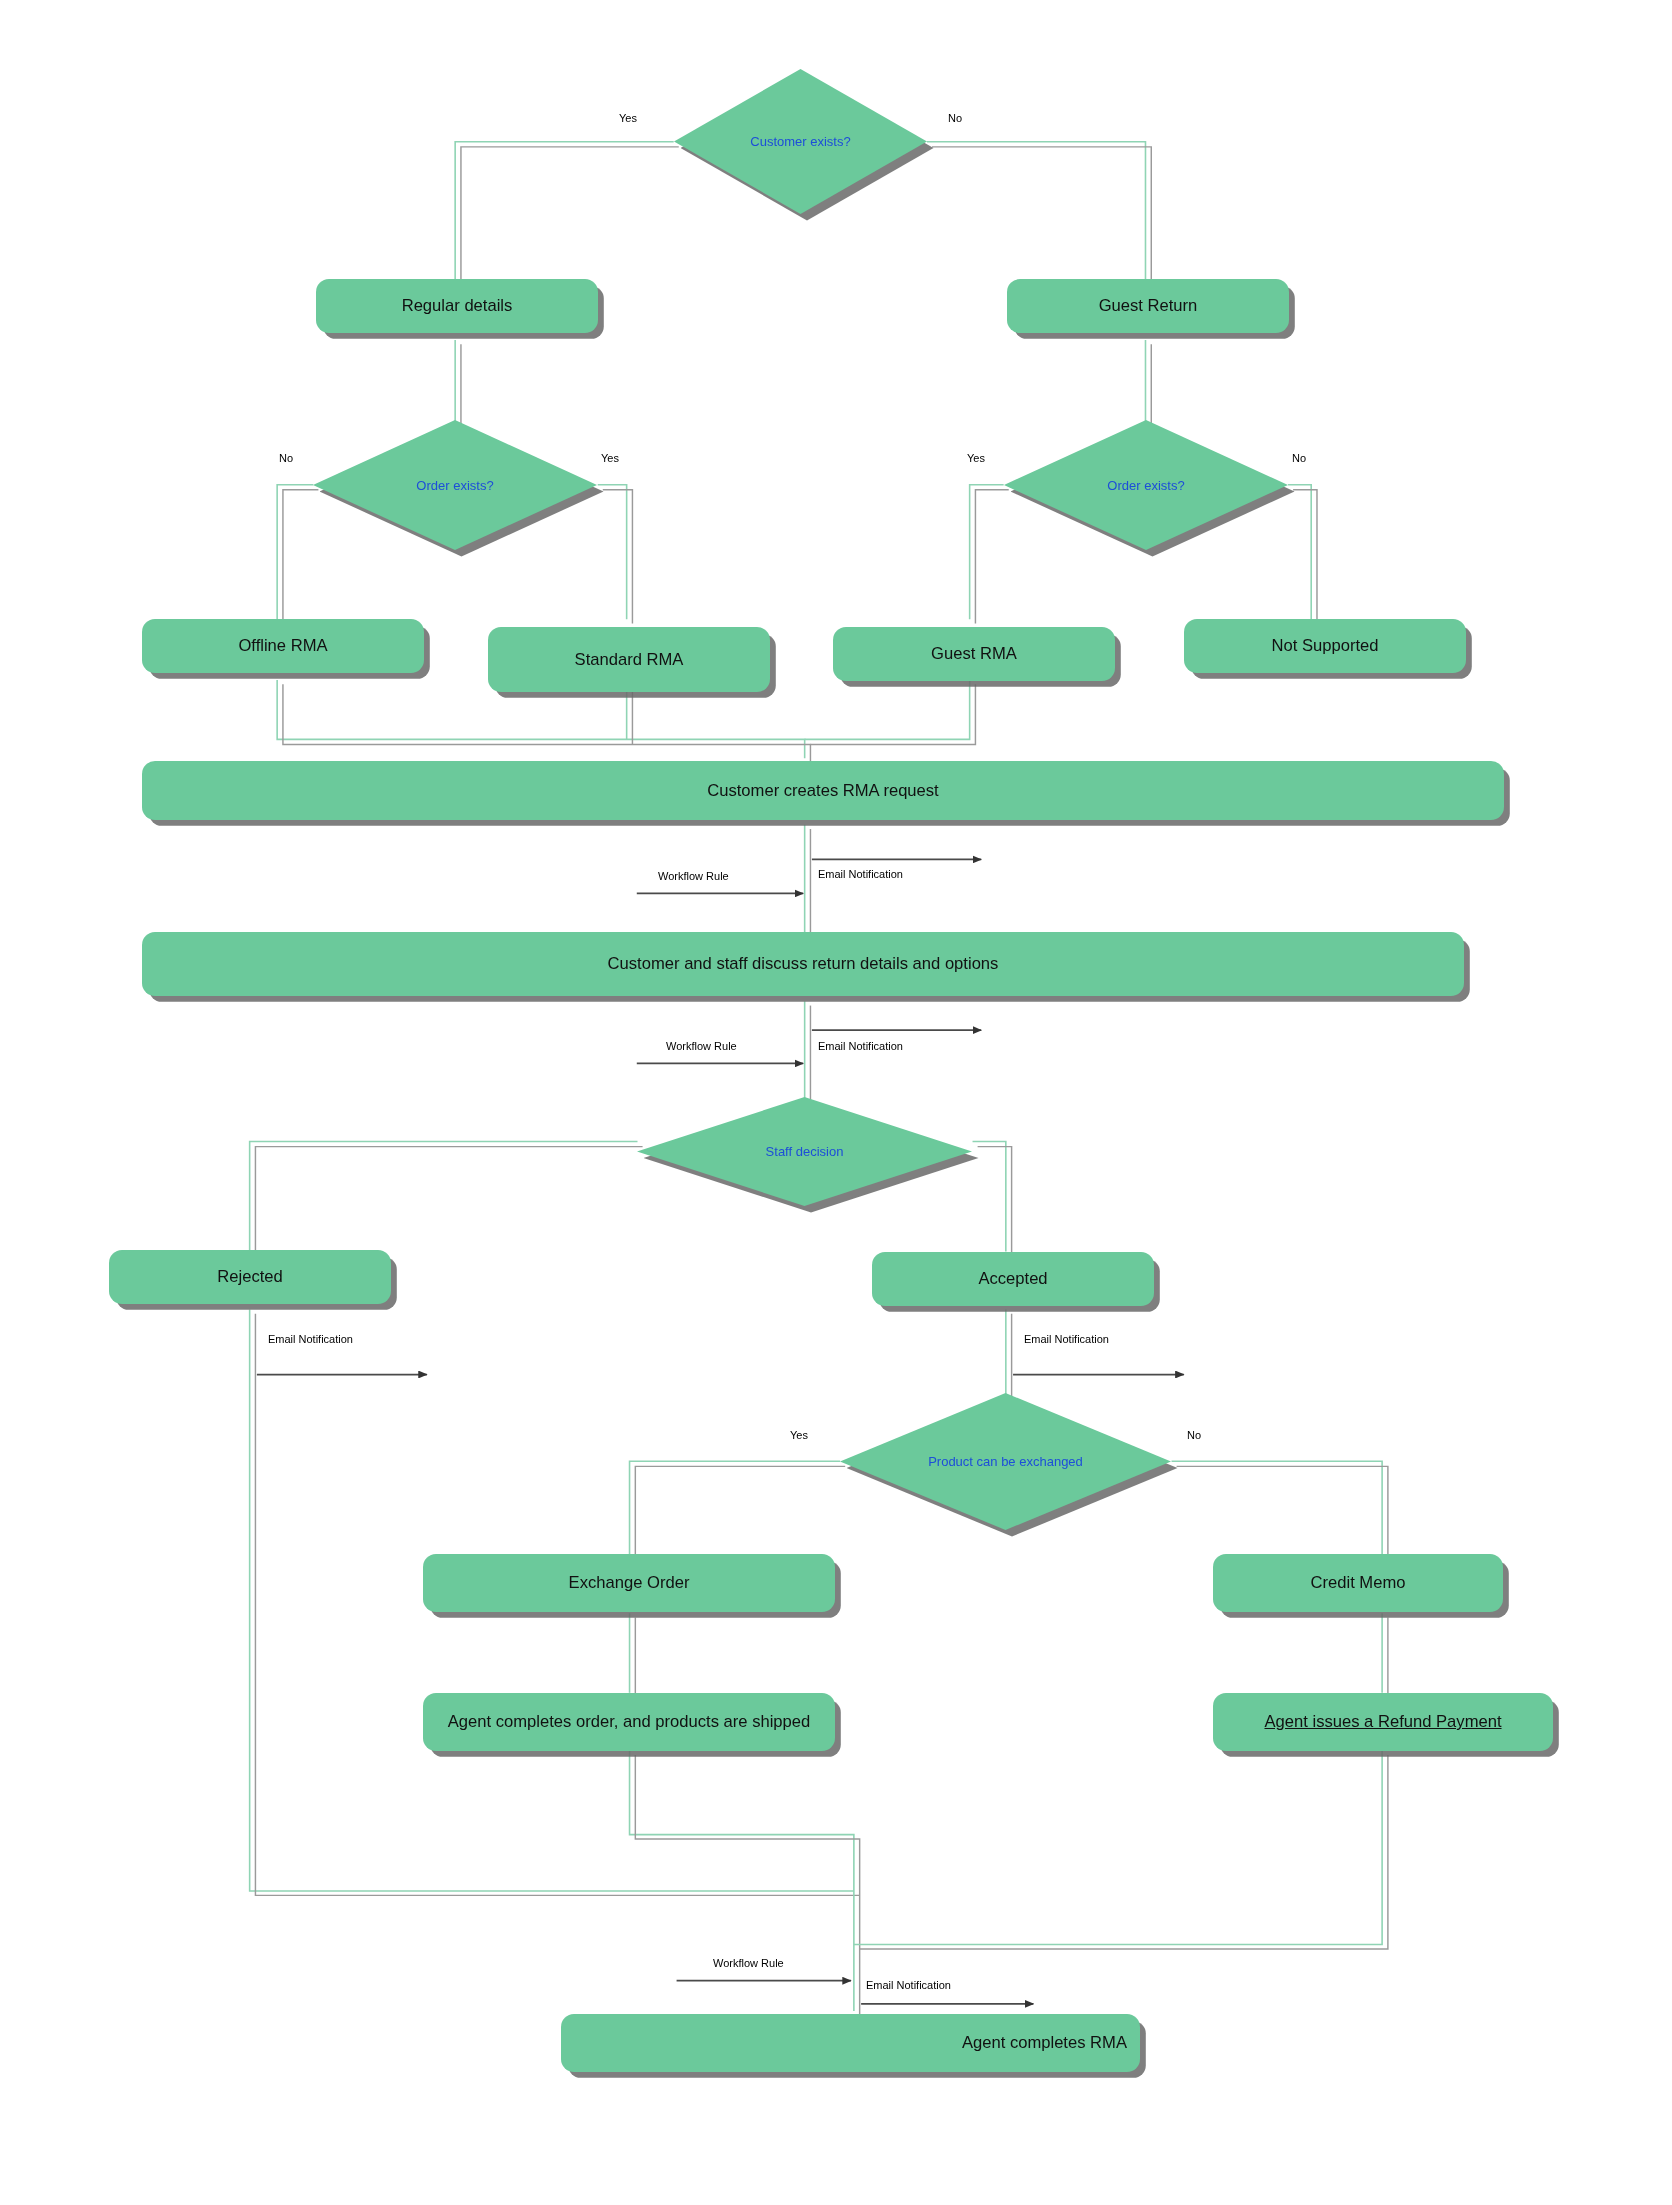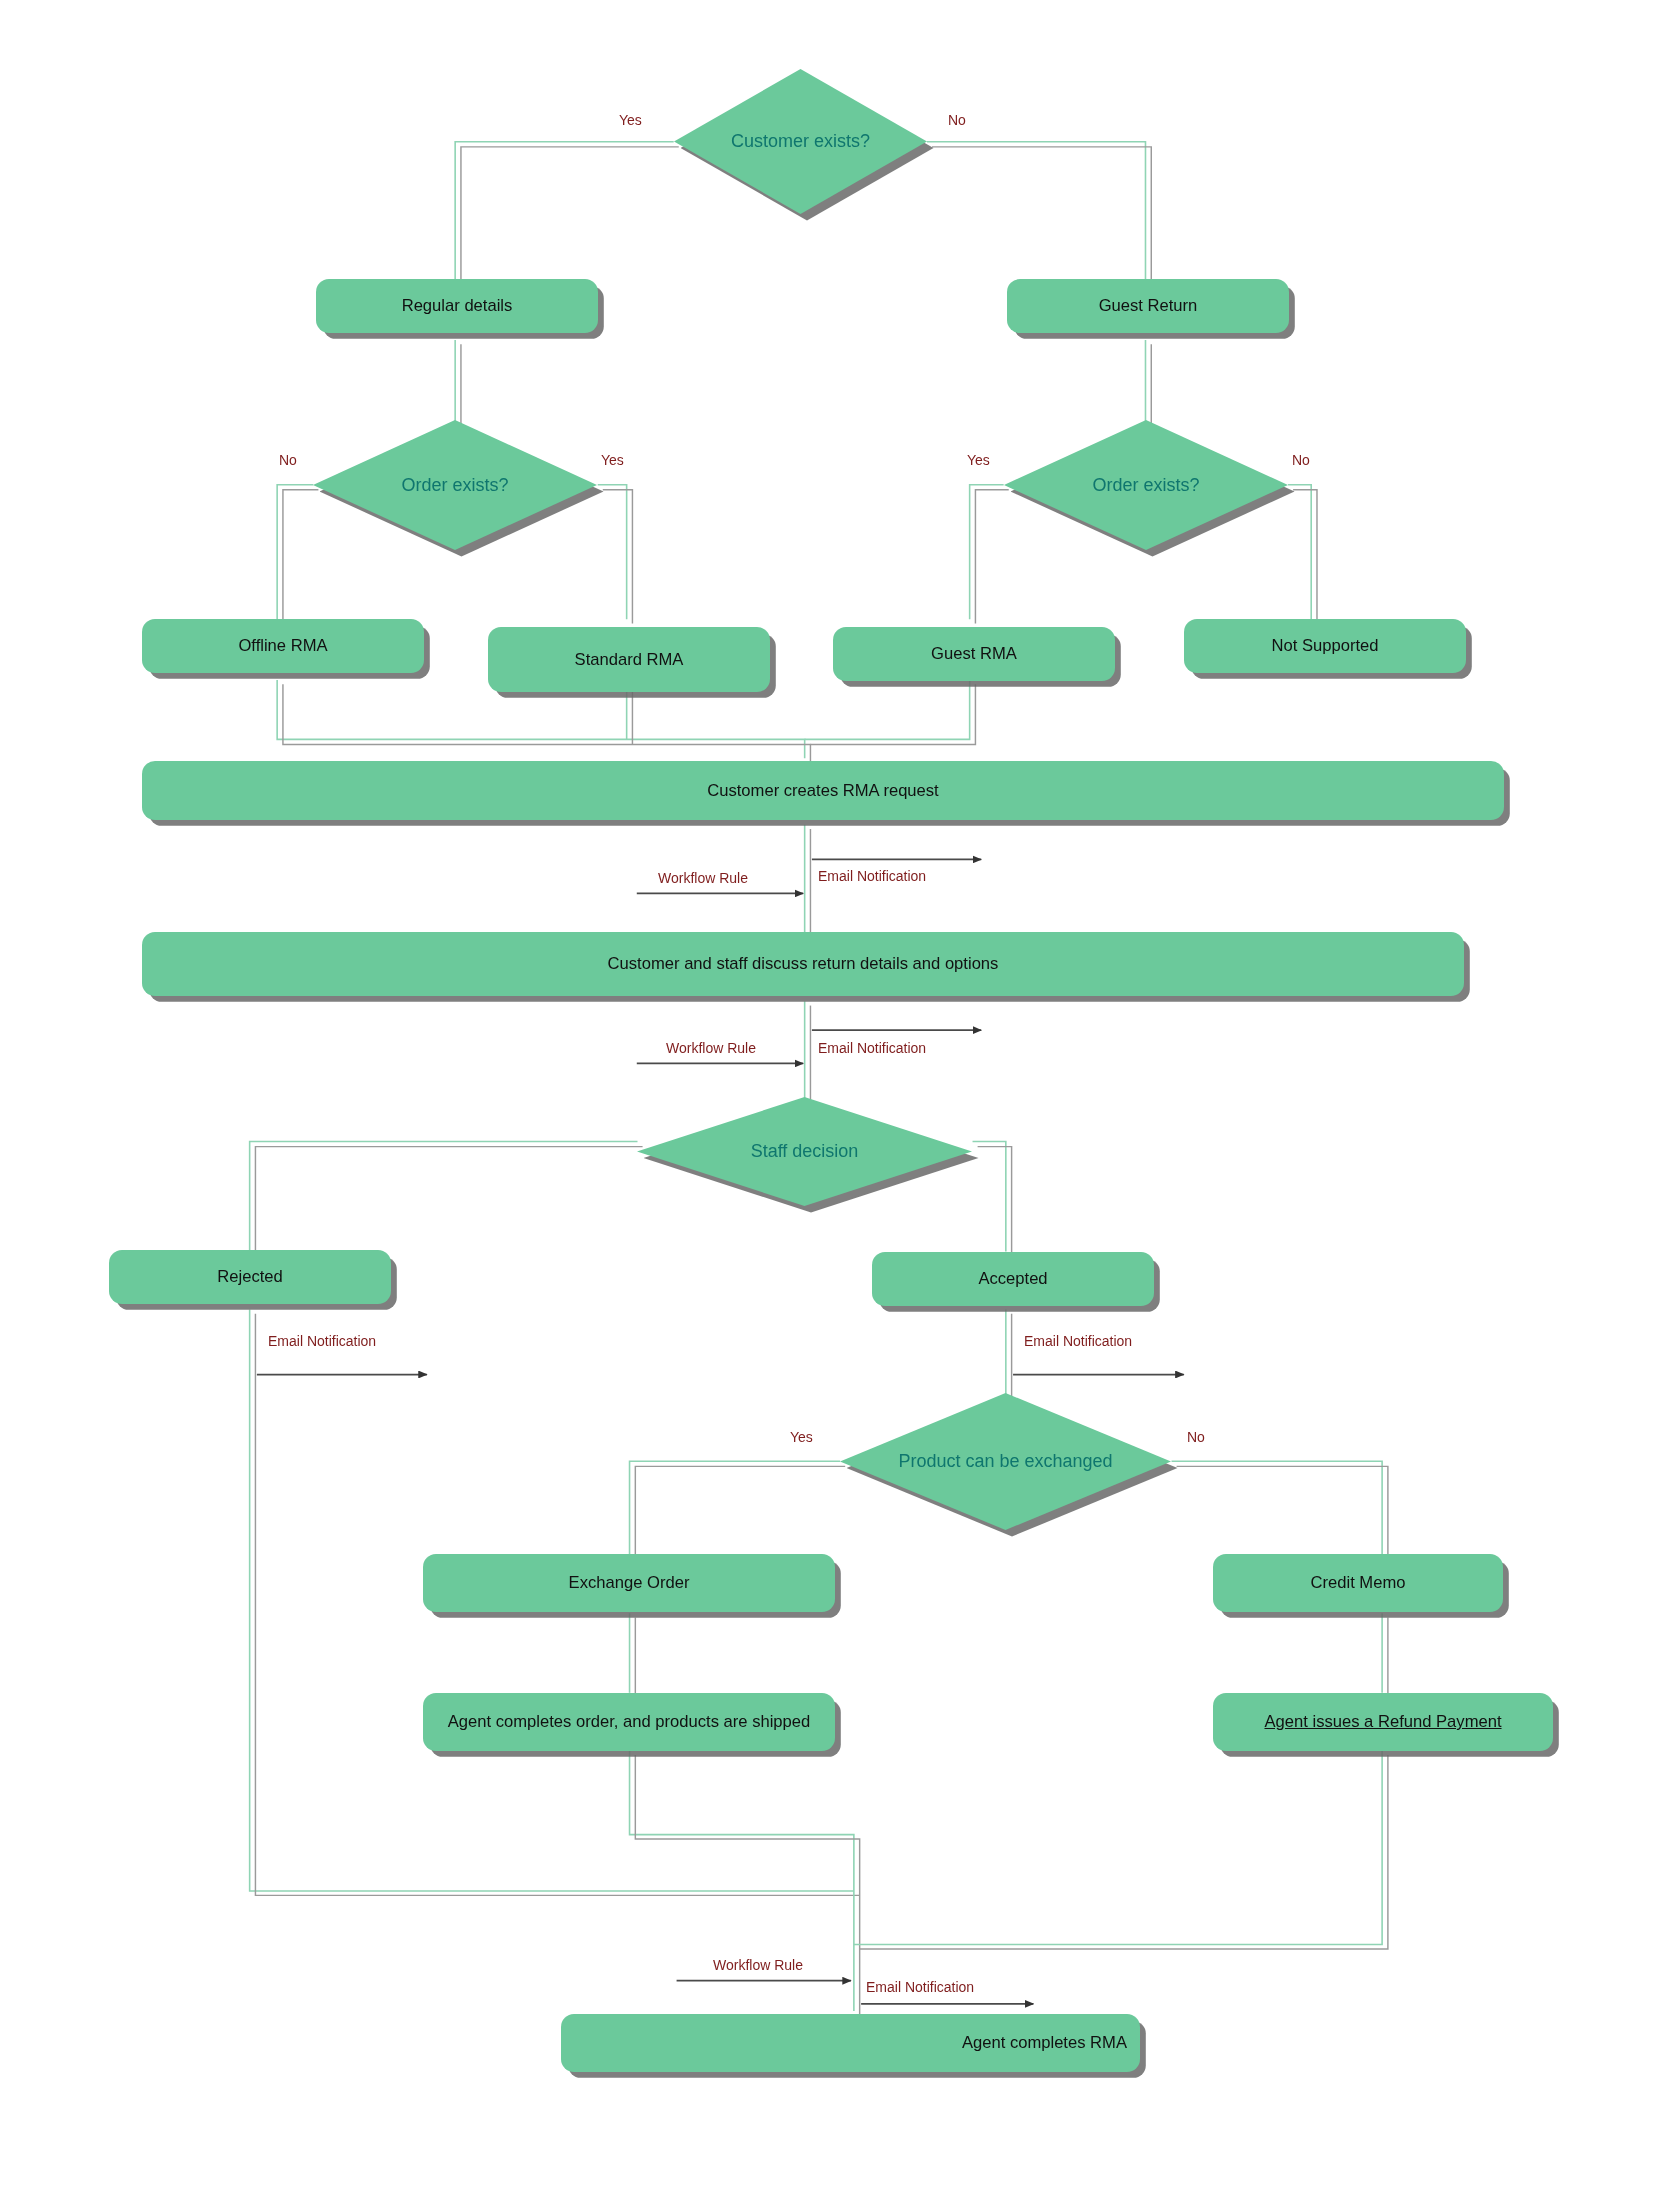--- a/index.html
+++ b/index.html
@@ -18,39 +18,39 @@
     text-align:center;
     color:#111111;
     font-size:16.6px;
     line-height:1.2;
     padding:0 13px;
   }
 
   
   .diamond{
     display:flex;align-items:center;justify-content:center;
-    text-align:left;color:#0f766e;font-size:18px;
+    text-align:left;color:#1d4ed8;font-size:13px;
     background:transparent;
   }
   .diamond .dshape{
     position:absolute;left:0;top:0;width:100%;height:100%;
     background:#6BC99B;
     -webkit-clip-path:polygon(50% 0,100% 50%,50% 100%,0 50%);
     clip-path:polygon(50% 0,100% 50%,50% 100%,0 50%);
   }
   .diamond .dshadow{
     position:absolute;left:6.5px;top:6.5px;width:100%;height:100%;
     background:rgba(105,105,105,0.85);
     -webkit-clip-path:polygon(50% 0,100% 50%,50% 100%,0 50%);
     clip-path:polygon(50% 0,100% 50%,50% 100%,0 50%);
   }
   .diamond .dlabel{position:relative;z-index:3;padding:0 7.2px;}
 
   .edge-label{
-    position:absolute;color:#7f1d1d;font-size:14px;white-space:nowrap;
+    position:absolute;color:#000000;font-size:11px;white-space:nowrap;
   }
 </style>
 </head>
 <body>
 
 <div id="stage">
 
   <svg id="wires" viewBox="0 0 2312 3048" preserveAspectRatio="none" xmlns="http://www.w3.org/2000/svg">
     <defs>
       <marker id="ah" markerWidth="13" markerHeight="11" refX="12" refY="5.5" orient="auto" markerUnits="userSpaceOnUse">

